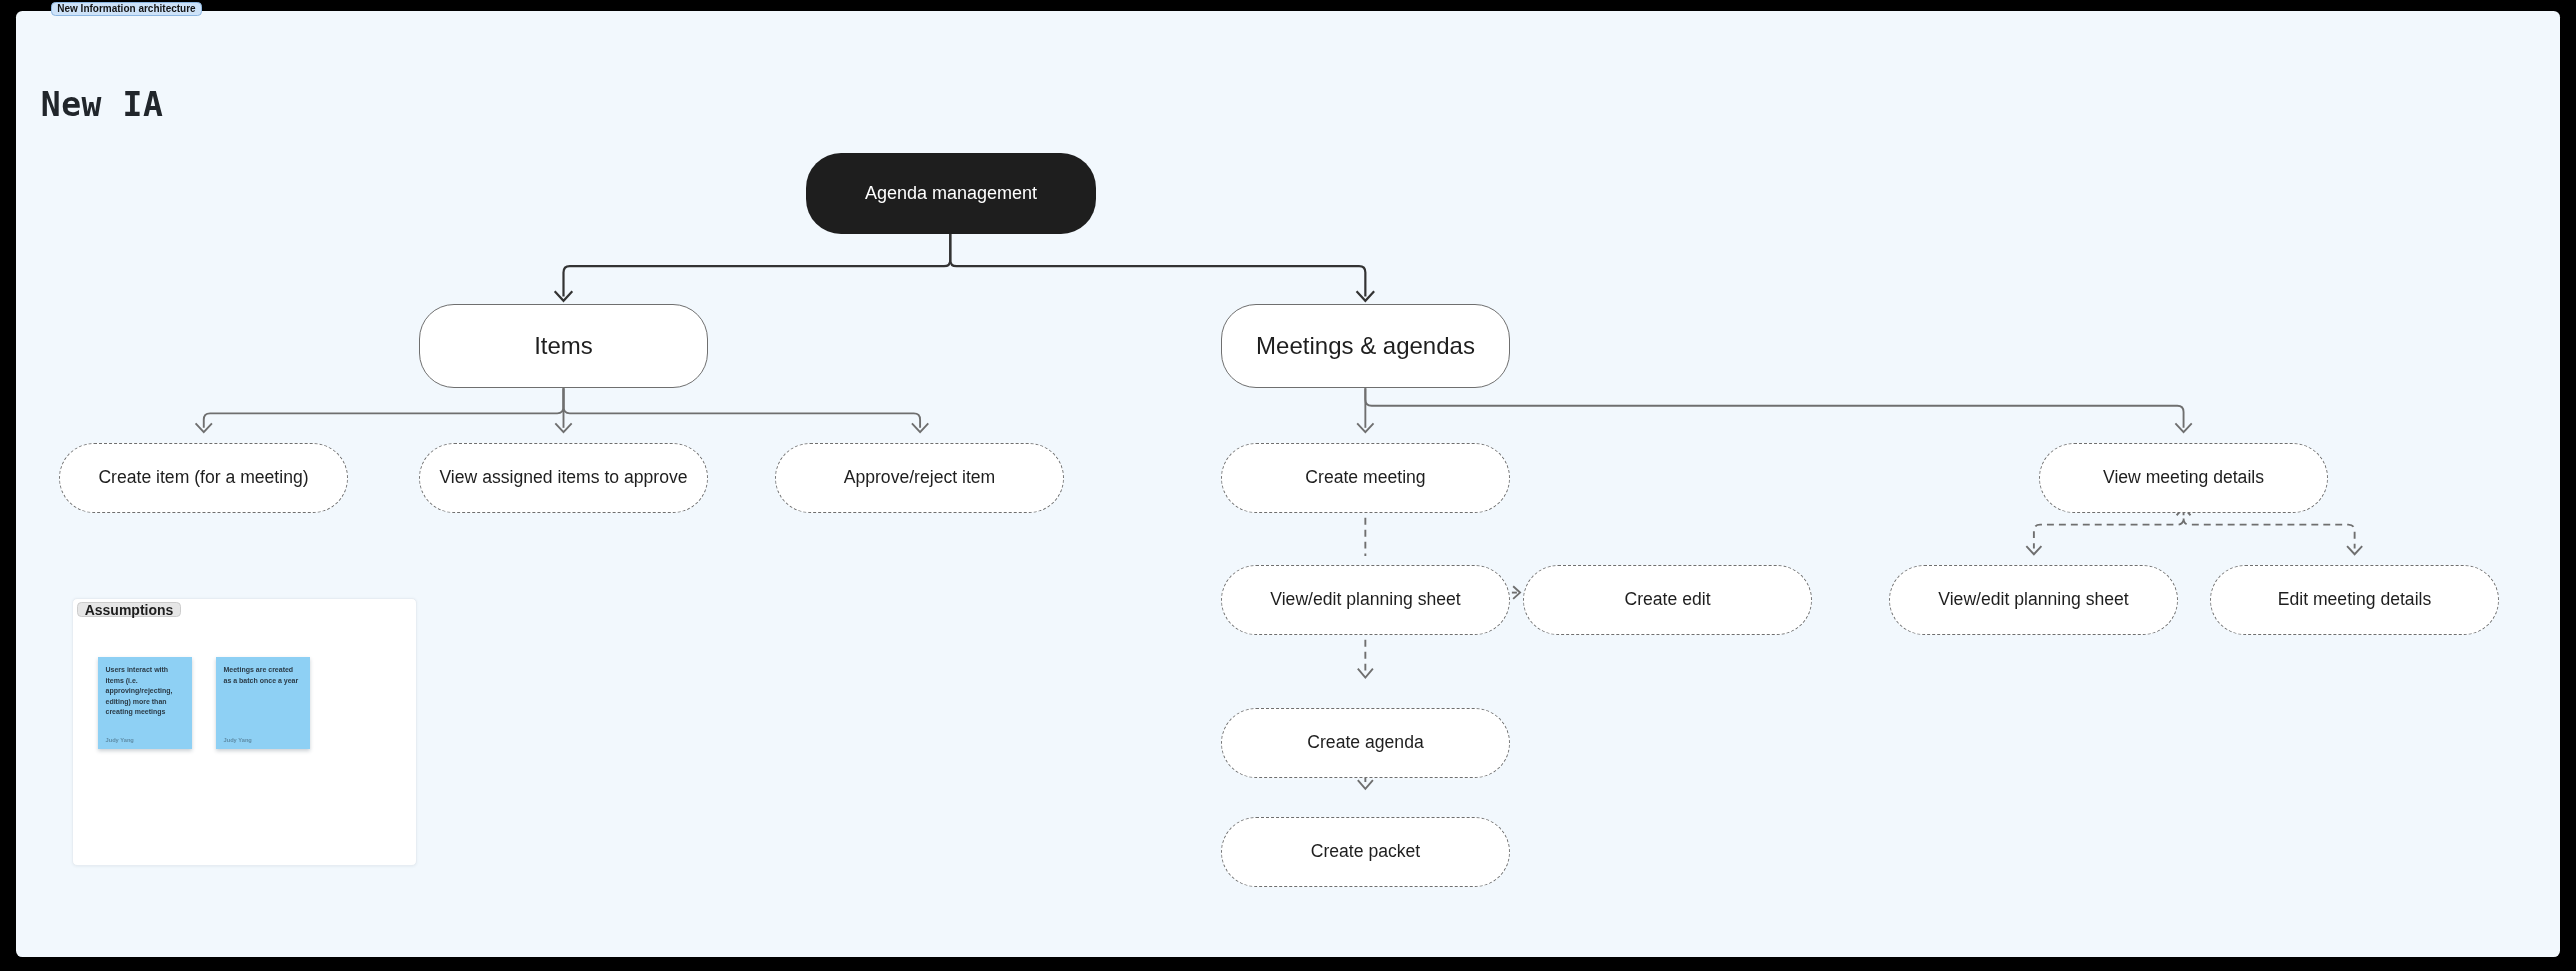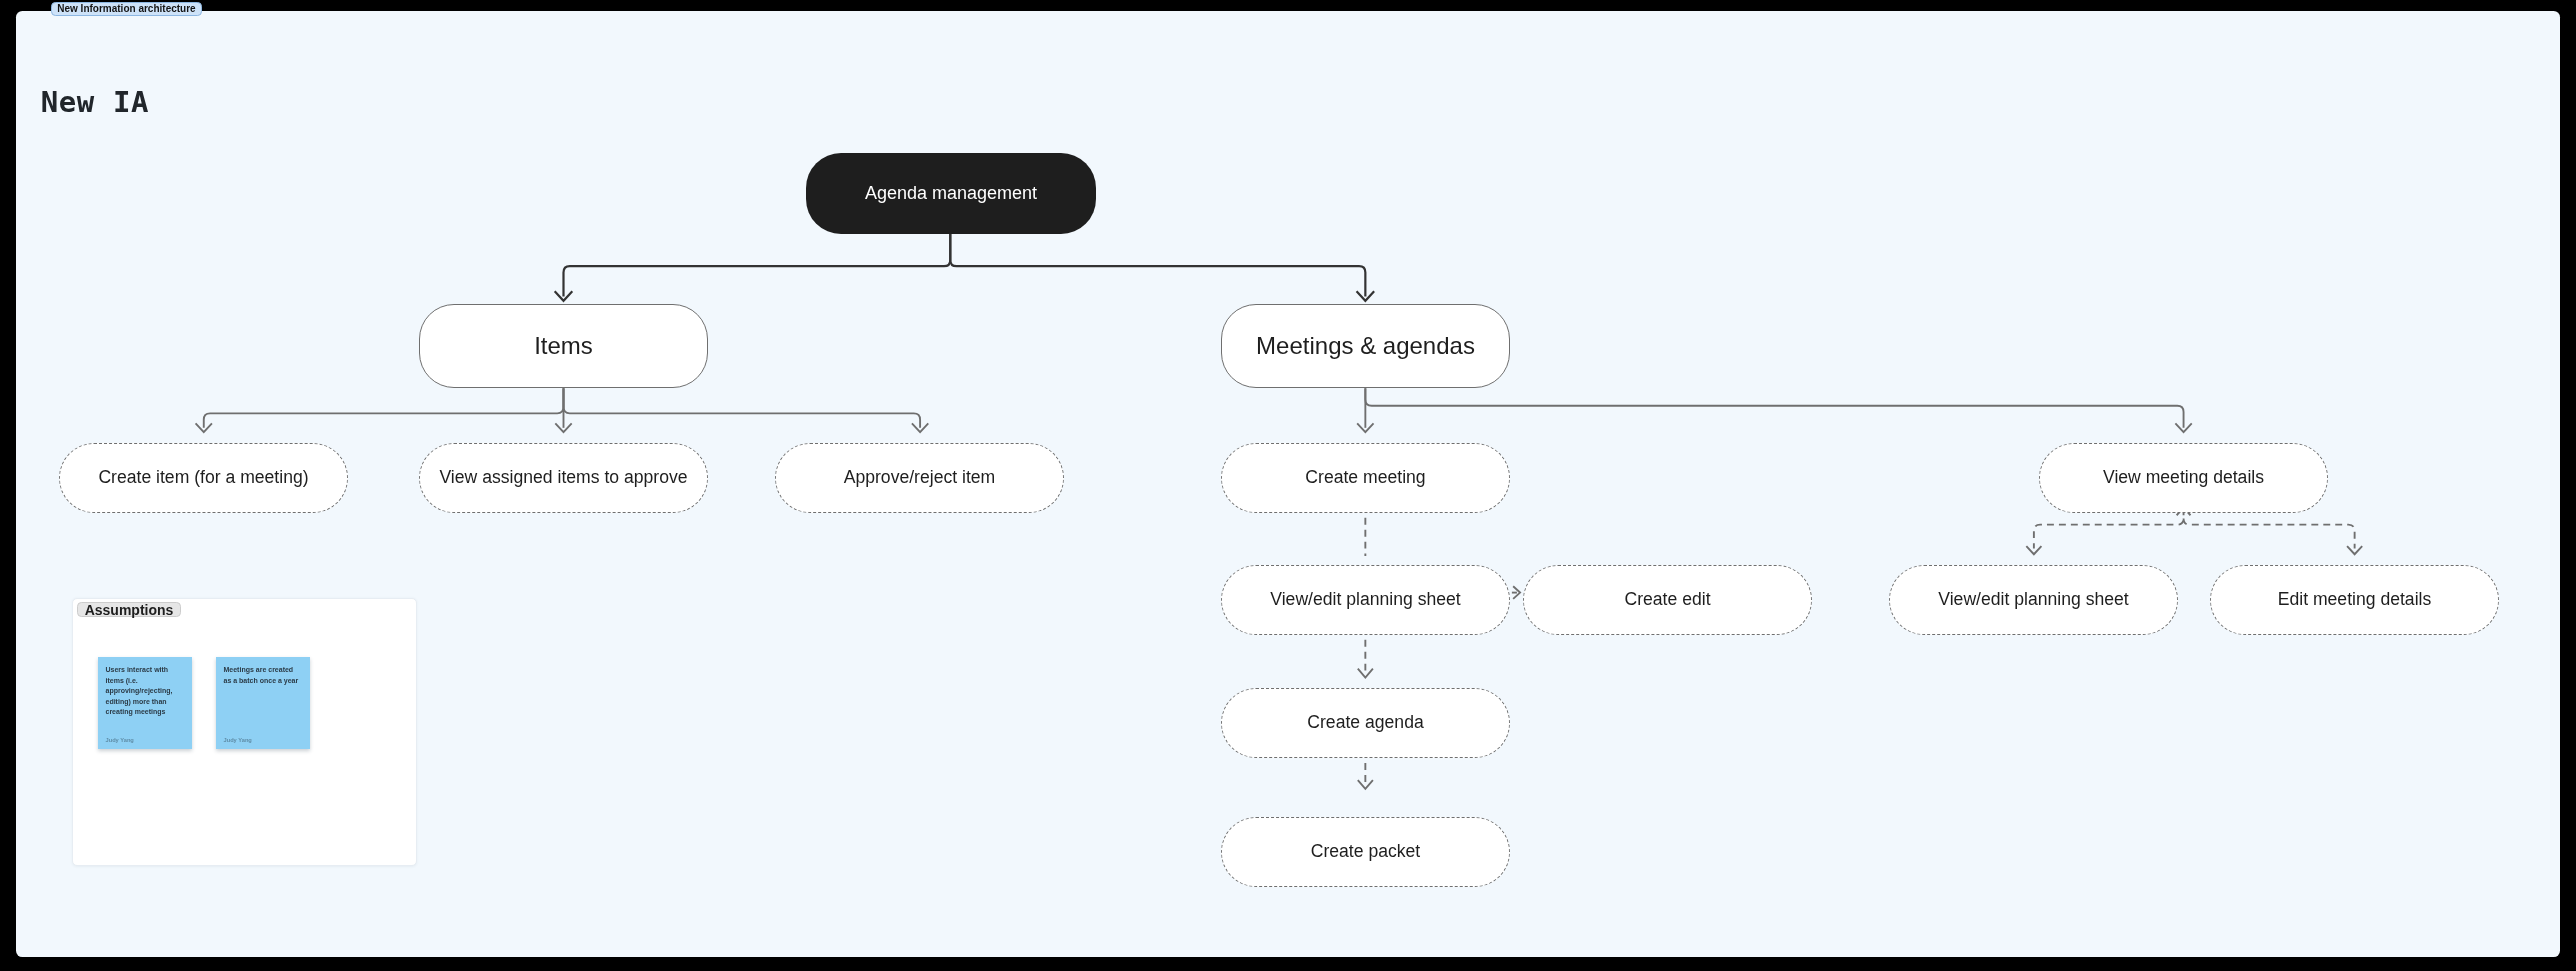--- a/index.html
+++ b/index.html
@@ -24,21 +24,21 @@
   
   .canvas {
     position: absolute; left: 15.7px; top: 11.3px;
     width: 2544px; height: 946px;
     background: #f2f8fd;
     border-radius: 6.3px;
   }
   .page-title {
     position: absolute; left: 41px; top: 86px;
     font-family: "DejaVu Sans Mono", "Liberation Mono", monospace;
-    font-weight: bold; font-size: 29px; color: #21262b;
+    font-weight: bold; font-size: 33px; color: #21262b;
     letter-spacing: 0.6px;
   }
   
   .node {
     position: absolute;
     display: flex; align-items: center; justify-content: center;
     text-align: center;
     background: #ffffff;
     border-radius: 35px;
     font-size: 17.6px; color: #1e1e1e;
@@ -54,21 +54,21 @@
   .n-meetings        { left: 1221px; top: 304px;  width: 289px; height: 84px; }
   .n-create-item     { left: 59px;   top: 435px;  width: 289px; height: 70px; }
   .n-view-assigned   { left: 419px;  top: 435px;  width: 289px; height: 70px; }
   .n-approve-reject  { left: 775px; top: 435px;  width: 289px; height: 70px; }
   .n-create-meeting  { left: 1221px; top: 435px;  width: 289px; height: 70px; }
   .n-view-details    { left: 2039px; top: 435px;  width: 289px; height: 70px; }
   .n-planning-a      { left: 1221px; top: 557px;  width: 289px; height: 70px; }
   .n-create-items    { left: 1523px; top: 557px;  width: 289px; height: 70px; }
   .n-planning-b      { left: 1889px; top: 557px;  width: 289px; height: 70px; }
   .n-edit-details    { left: 2210px; top: 557px;  width: 289px; height: 70px; }
-  .n-create-agenda   { left: 1221px; top: 680px; width: 289px; height: 70px; align-items: center; }
+  .n-create-agenda   { left: 1221px; top: 700px; width: 289px; height: 70px; align-items: center; }
   .n-create-packet   { left: 1221px; top: 809px; width: 289px; height: 70px; }
 
   
   svg.connectors {
     position: absolute; left: 0; top: 0;
     width: 2576px; height: 972px;
     z-index: 2; pointer-events: none;
   }
   
   .assumptions {

